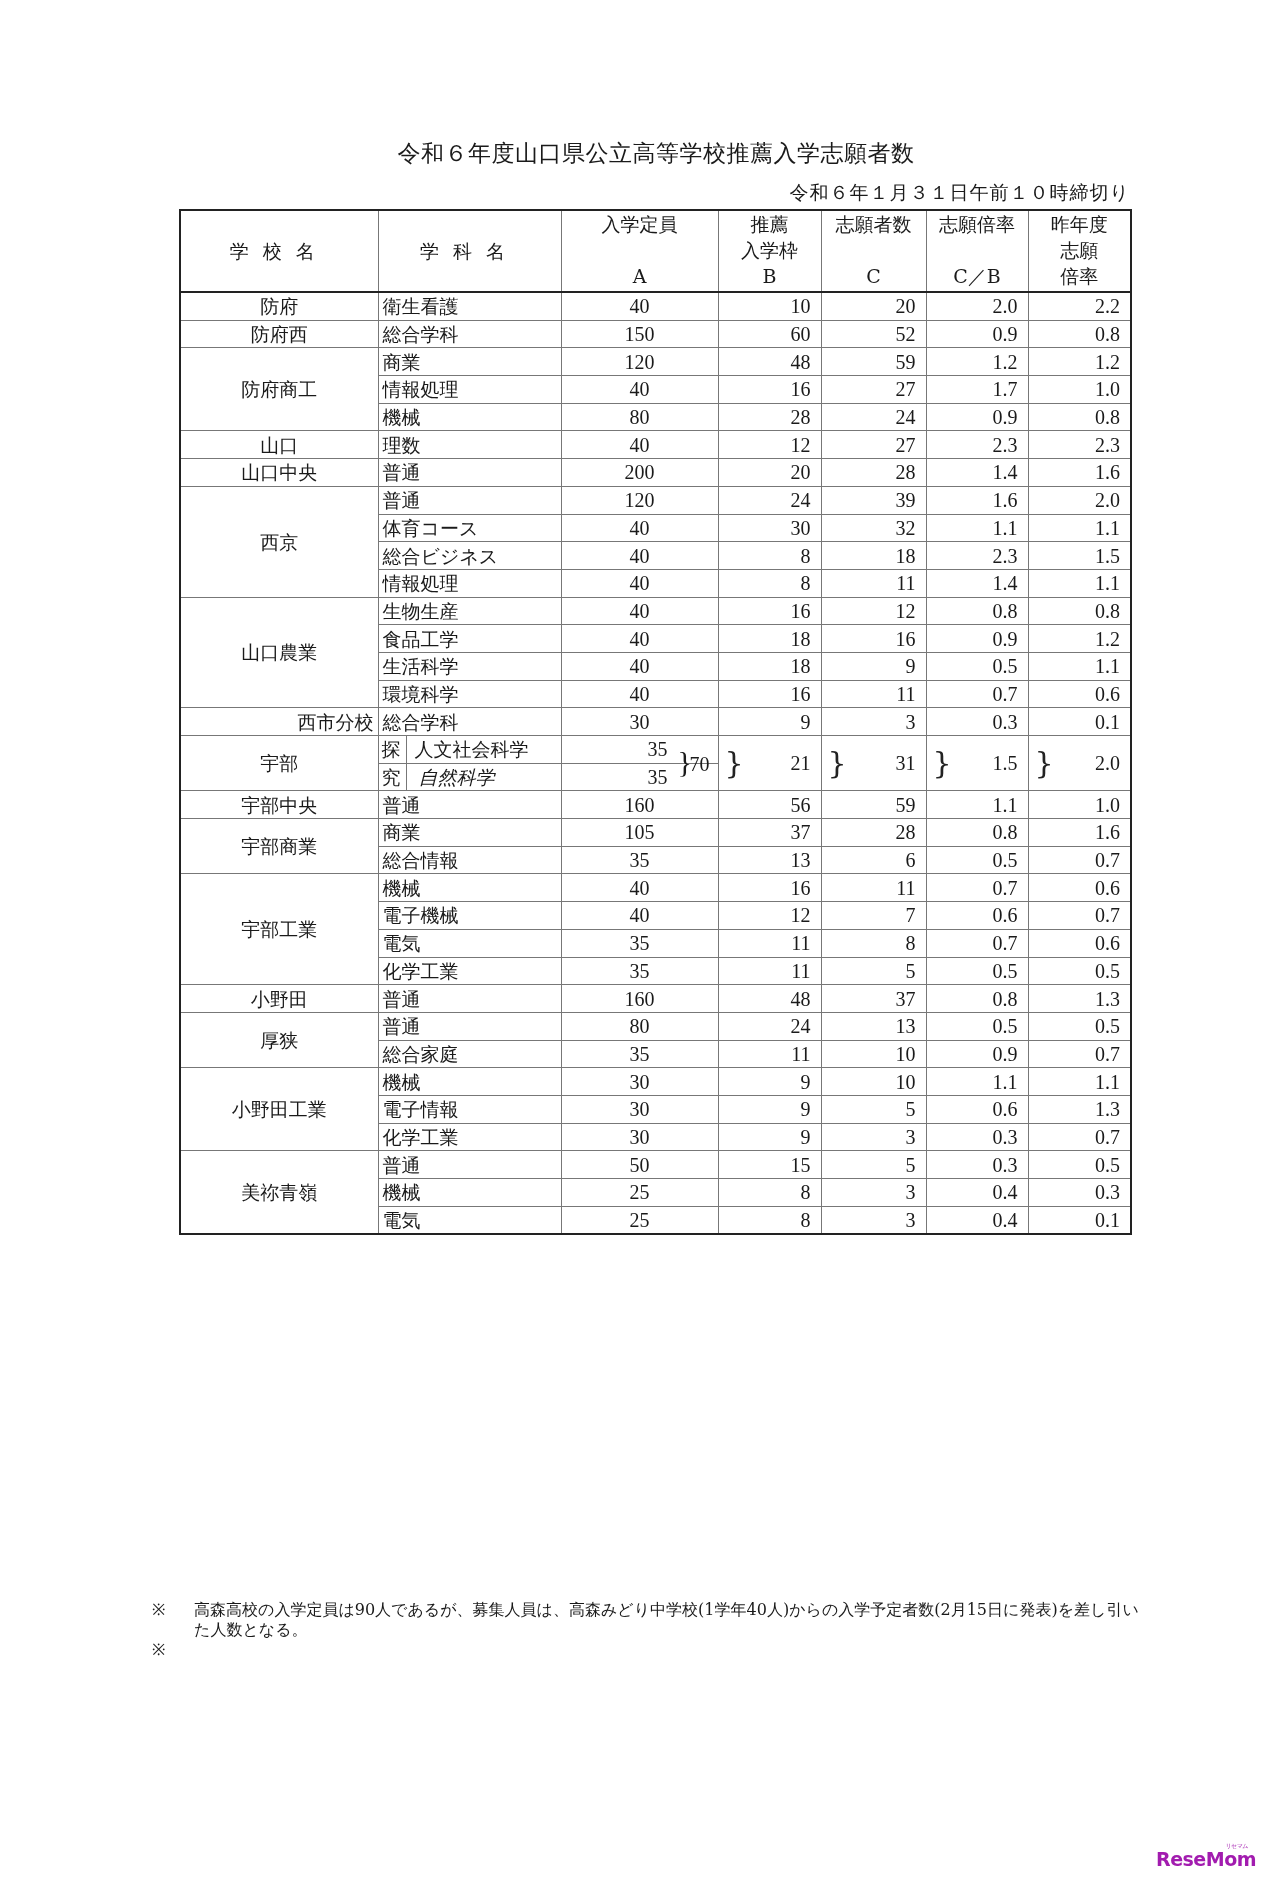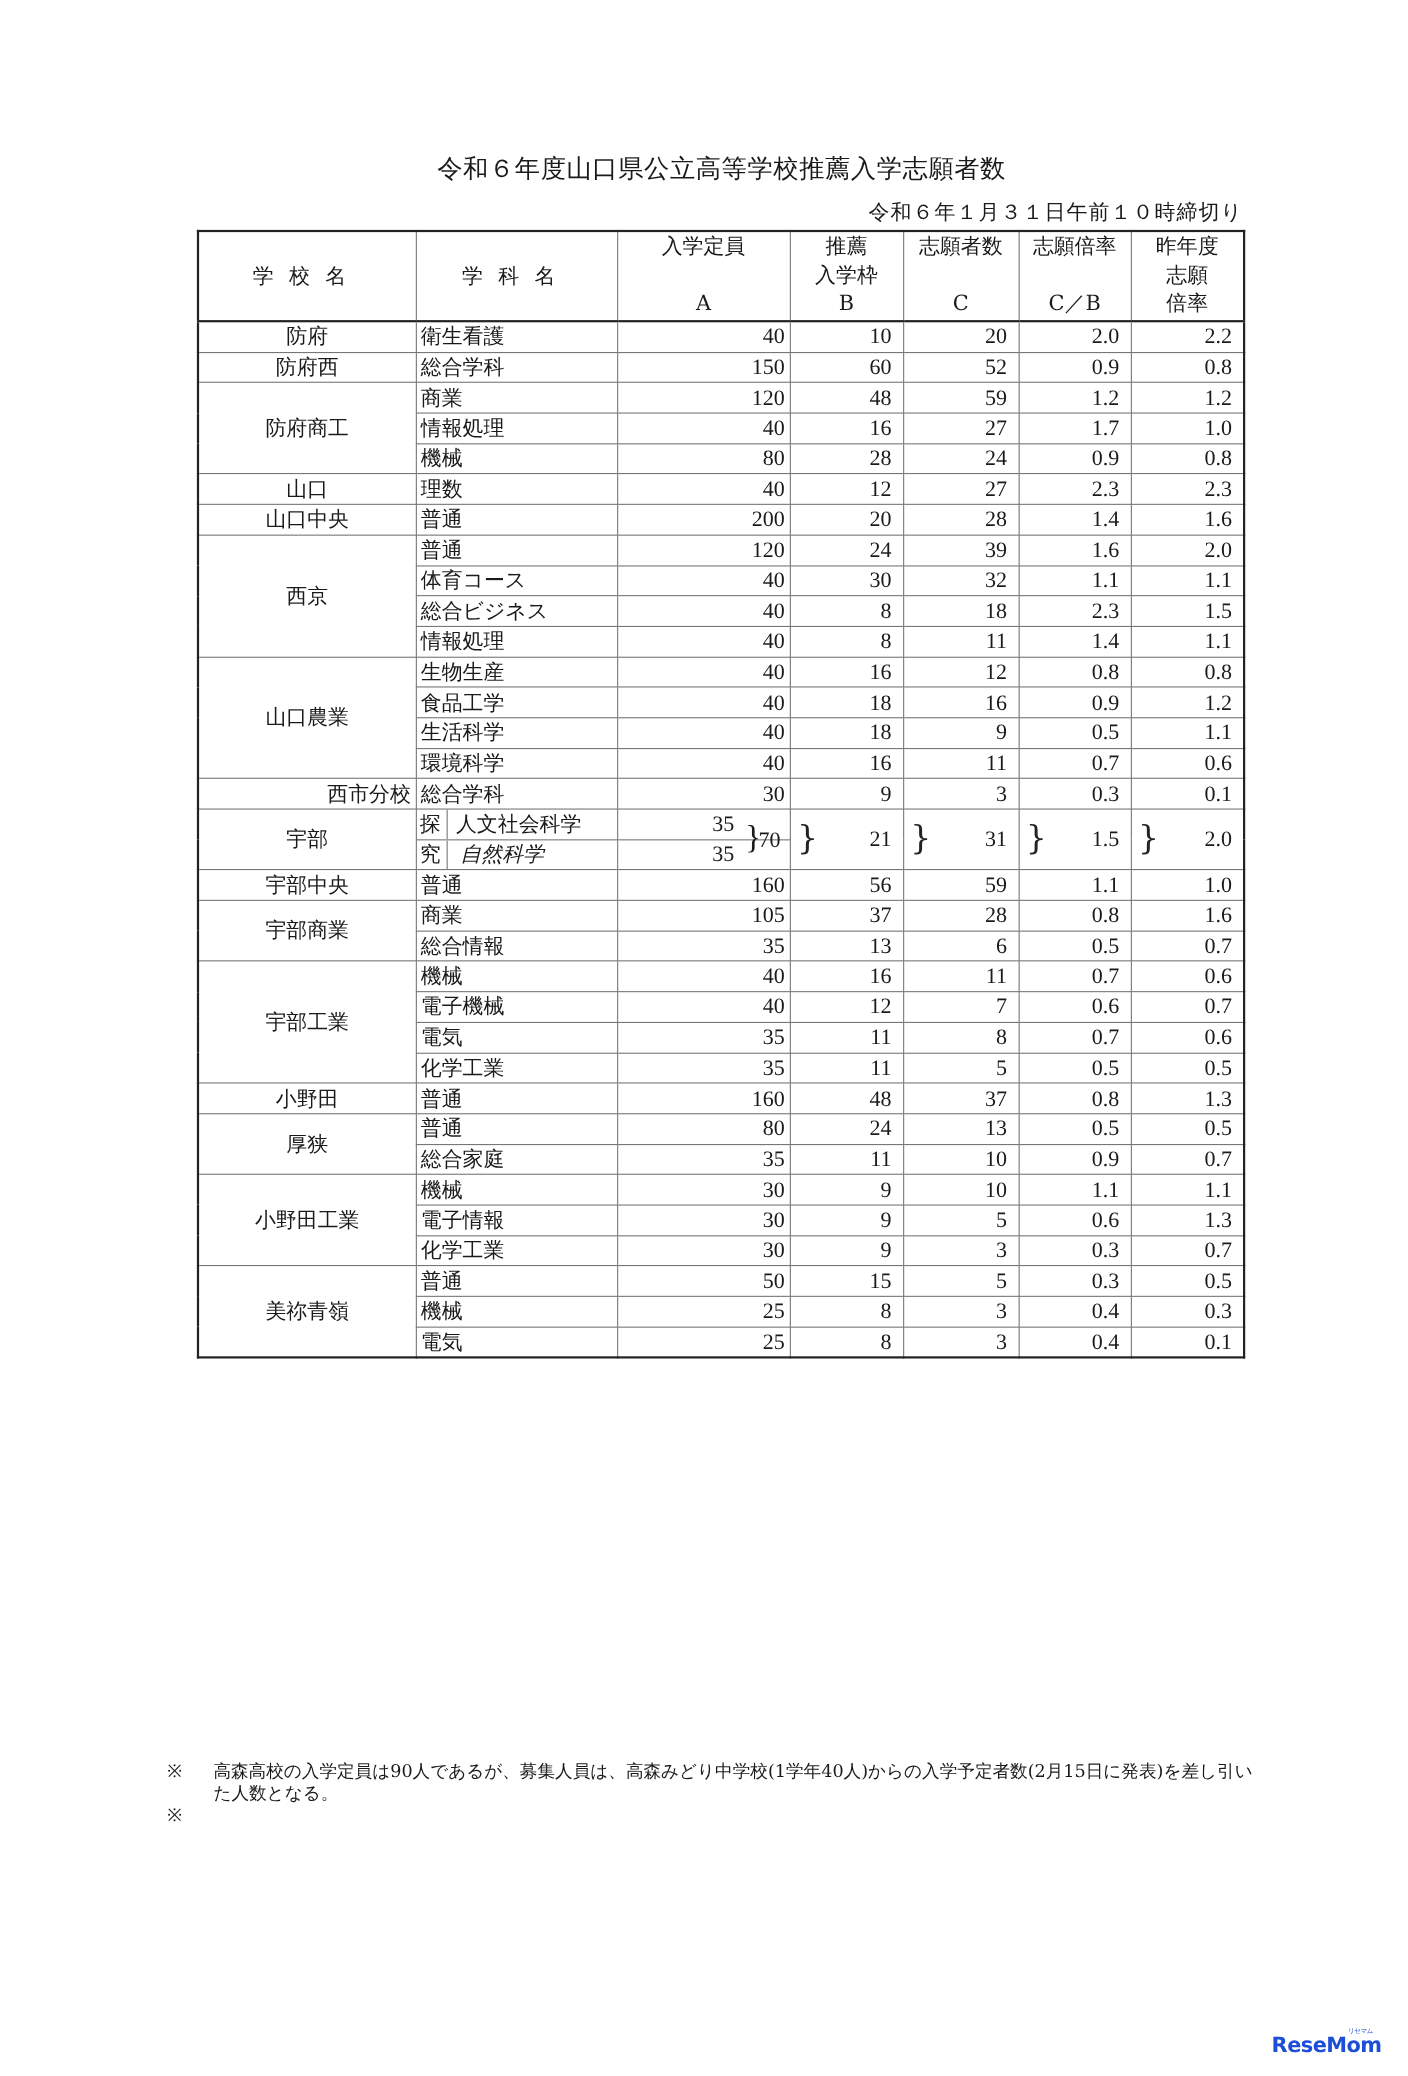--- a/index.html
+++ b/index.html
@@ -10,30 +10,30 @@
   .deadline { position:absolute; right:150px; top:180px; font-size:19px; letter-spacing:1px; }
   table.main { position:absolute; left:179px; top:209px; width:951px; border-collapse:collapse;
                border:2.5px solid #222; table-layout:fixed; font-size:19px; }
   table.main td, table.main th { border:1px solid #777; padding:0 4px; height:26.7px; line-height:26px;
                font-weight:normal; white-space:nowrap; overflow:hidden; }
   table.main thead th { height:80px; vertical-align:top; border-bottom:2.5px solid #222; line-height:26px; padding-top:0; }
   .hcenter { text-align:center; vertical-align:middle !important; letter-spacing:14px; }
   .hcol { text-align:center; }
   .hcol .l { display:block; }
   .num { text-align:right; padding-right:10px !important; font-family:"Liberation Serif",serif; font-size:20px; }
-  .numc { text-align:right; font-family:"Liberation Serif",serif; font-size:20px; }
+  .numc { text-align:center; font-family:"Liberation Serif",serif; font-size:20px; }
   .school { vertical-align:middle; text-align:center; }
   .school.right { text-align:right; }
   .spread { display:flex; justify-content:space-between; }
   .brace { display:inline-block; font-size:30px; line-height:40px; color:#222; }
   .footnotes { position:absolute; left:152px; top:1600px; width:990px; font-size:16px; line-height:20px; }
   .fn { display:flex; }
   .fn .mark { width:42px; flex:none; }
   .logo { position:absolute; right:24px; top:1848px; font-family:"DejaVu Sans","Liberation Sans",sans-serif;
-          font-weight:bold; font-size:19px; color:#1d4ed8; letter-spacing:-0.5px; }
+          font-weight:bold; font-size:19px; color:#a21caf; letter-spacing:-0.5px; }
   .logo small { font-size:6px; position:absolute; top:-6px; right:8px; font-weight:normal; }
 </style>
 </head>
 <body>
 
 <div class="title">令和６年度山口県公立高等学校推薦入学志願者数</div>
 <div class="deadline">令和６年１月３１日午前１０時締切り</div>
 
 <table class="main">
   <colgroup>

